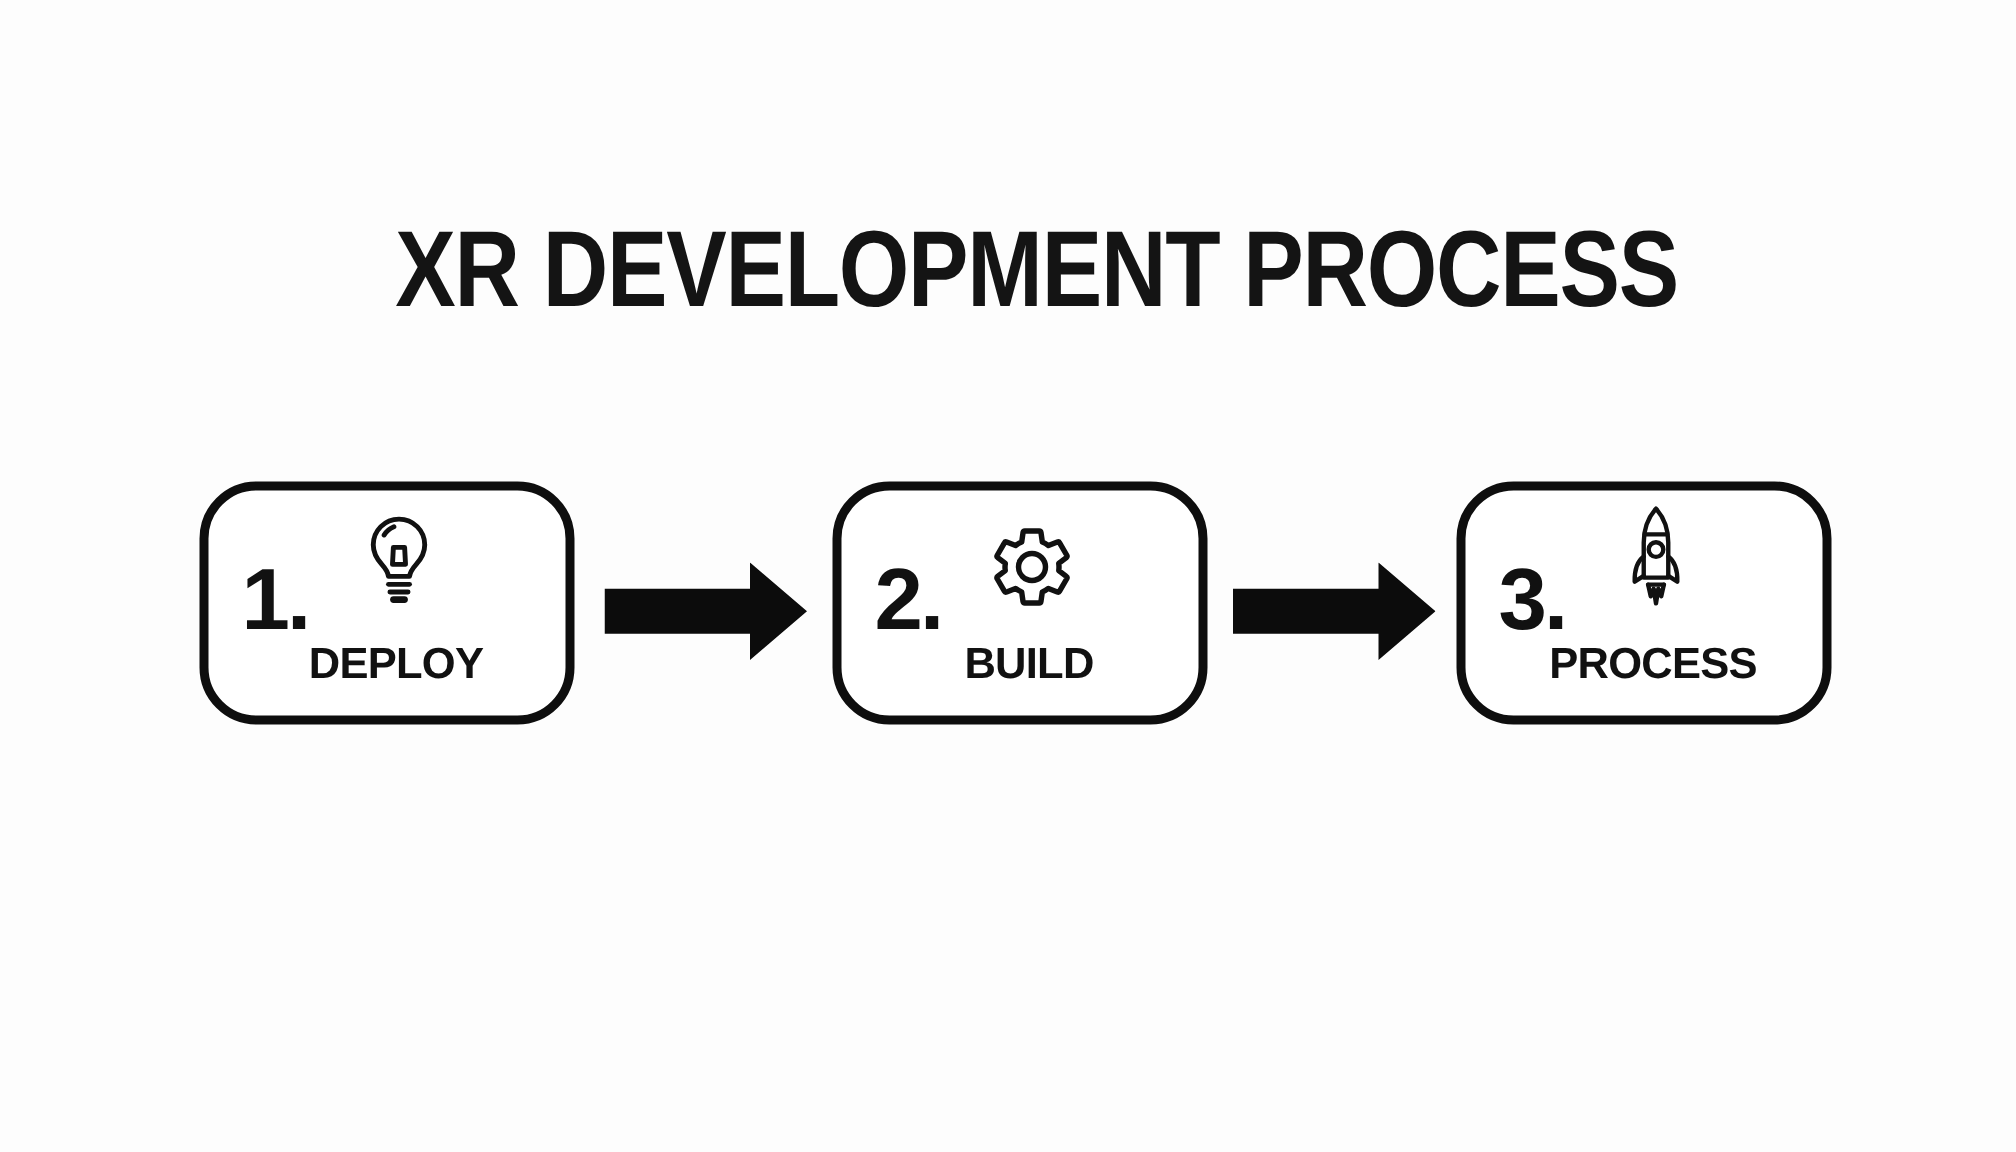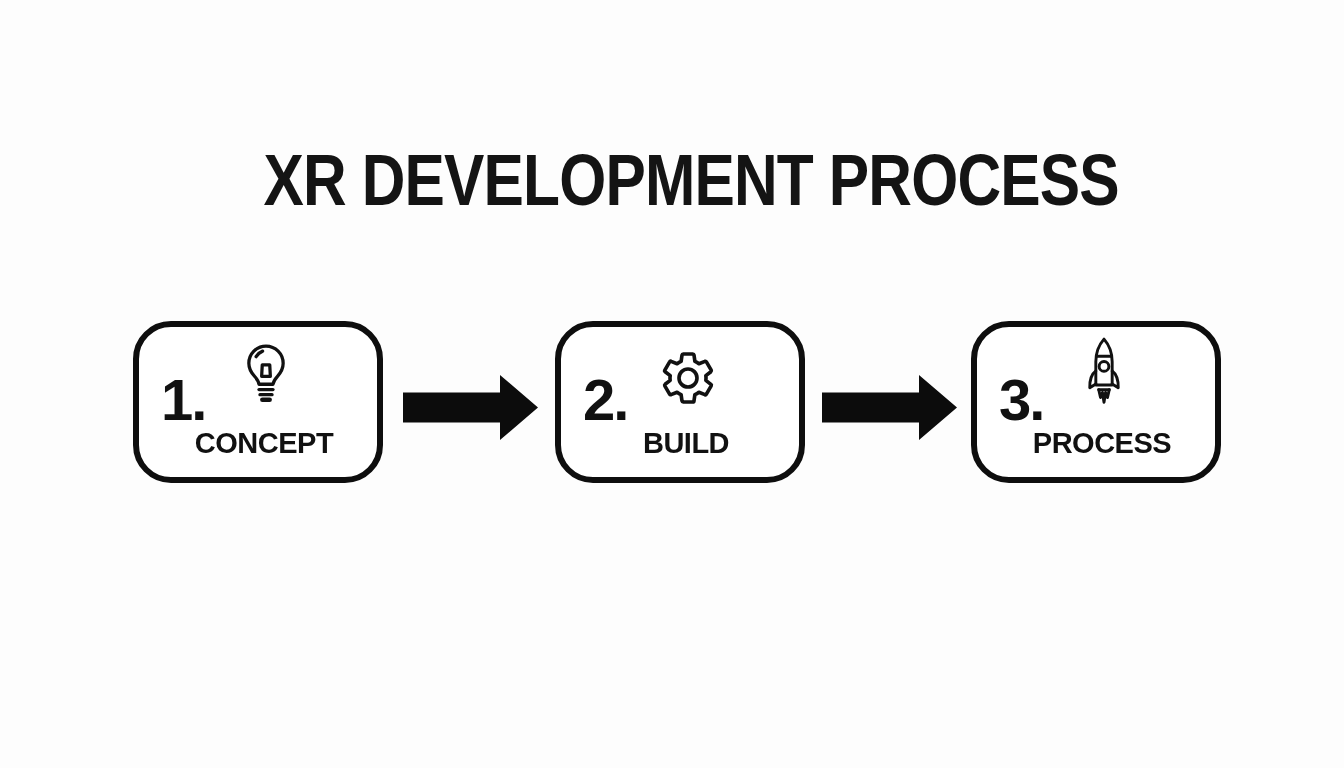--- a/index.html
+++ b/index.html
@@ -101,21 +101,21 @@
     <div class="icon bulb">
       <svg width="58" height="76" viewBox="0 0 24 30" stroke-width="1.35">
         <path d="M12 2.2 a7.1 7.1 0 0 1 7.1 7.1 c0 2.5 -1.15 4.1 -2.35 5.4 c-0.9 1 -1.65 1.9 -1.85 3.3 h-5.8 c-0.2 -1.4 -0.95 -2.3 -1.85 -3.3 C6.05 13.4 4.9 11.8 4.9 9.3 a7.1 7.1 0 0 1 7.1 -7.1 z"></path>
         <path d="M7.9 6.6 a5.4 5.4 0 0 1 2.7 -2.3"></path>
         <path d="M10.45 10 h3.1 l0.25 4.7 h-3.6 z"></path>
         <path d="M9.1 20.2 h5.8"></path>
         <path d="M9.5 22.3 h5"></path>
         <path d="M10.5 24.4 h3" stroke-width="1.9"></path>
       </svg>
     </div>
-    <div class="label">CONCEPT</div>
+    <div class="label">DEPLOY</div>
   </div>
 
   <div class="arrow a1">
     <svg width="135" height="65" viewBox="0 0 135 65">
       <polygon points="0,17.5 97,17.5 97,0 135,32.5 97,65 97,47.5 0,47.5"></polygon>
     </svg>
   </div>
 
   <div class="card c2">
     <div class="num">2.</div>

